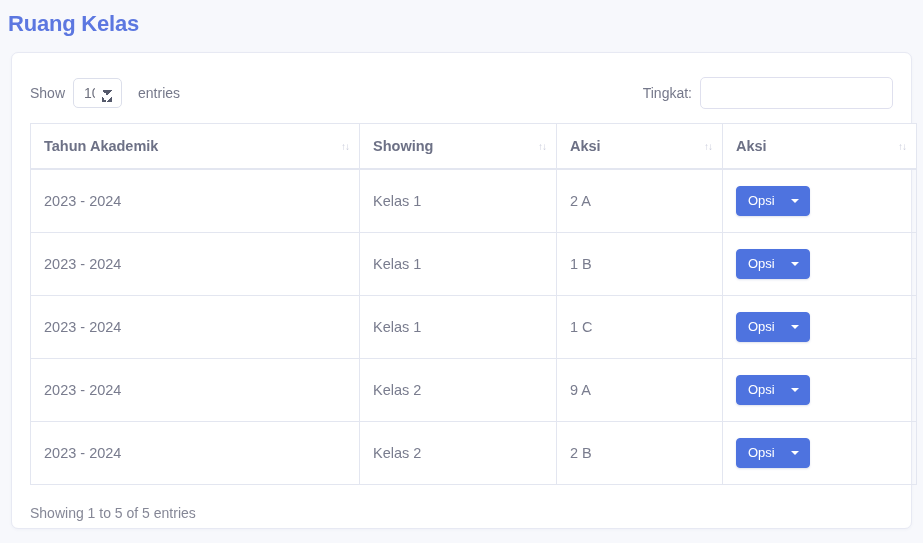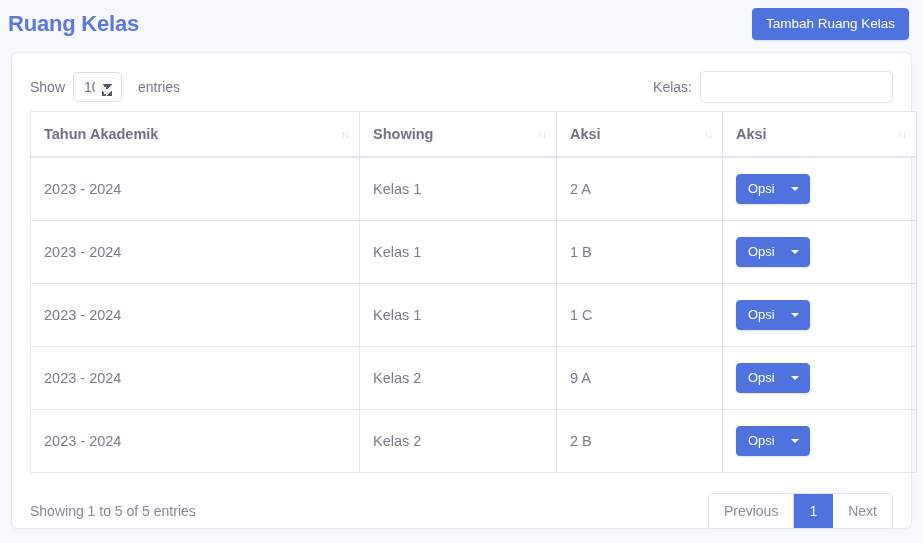--- a/index.html
+++ b/index.html
@@ -47,21 +47,21 @@
 
   
   .card {
     margin: 4px 11px 0 11px;
     background: #ffffff;
     border: 1px solid #e7e9f3;
     border-radius: 7px;
     box-shadow: 0 1px 3px rgba(60,70,120,0.04);
     height: 477px;
     box-sizing: border-box;
-    padding: 14px 18px 0 18px;
+    padding: 20px 18px 0 18px;
     position: relative;
   }
 
   
   .table-controls {
     display: flex;
     align-items: center;
     justify-content: space-between;
     height: 40px;
   }
@@ -110,21 +110,21 @@
     font-family: "Liberation Sans", sans-serif;
     color: #6e707e;
     box-sizing: border-box;
     outline: none;
   }
 
   
   table.data-table {
     width: 100%;
     border-collapse: collapse;
-    margin-top: 4px;
+    margin-top: 10px;
     table-layout: fixed;
   }
   table.data-table th,
   table.data-table td {
     border: 1px solid #e3e6f0;
     text-align: left;
     vertical-align: middle;
   }
   table.data-table th {
     padding: 14px 13px;
@@ -211,37 +211,36 @@
     background: #4e73df;
     color: #ffffff;
     border-right-color: #4e73df;
   }
 </style>
 </head>
 <body>
 
 <div class="page-header">
   <h1 class="page-title">Ruang Kelas</h1>
-  <button class="btn-primary">Tambah Ruang Kelas</button>
 </div>
 
 <div class="card">
 
   <div class="table-controls">
 
     <div class="length-control">
       <span class="lbl-pre">Show</span>
       <select class="entries-select">
         <option selected="">10</option>
       </select>
       <span class="lbl-post">entries</span>
     </div>
 
     <div class="search-control">
-      <label>Kelas:</label>
+      <label>Tingkat:</label>
       <input class="search-input" type="text" placeholder="" style="">
     </div>
 
   </div>
 
   <table class="data-table">
     <colgroup>
       <col class="c-thn">
         <col class="c-tkt">
         <col class="c-kls">
@@ -321,20 +320,15 @@
             <span>Opsi</span>
             <span class="caret"></span>
           </button>
         </td>
       </tr>
     </tbody>
   </table>
 
   <div class="table-footer">
     <div class="info-text">Showing 1 to 5 of 5 entries</div>
-    <div class="pagination">
-      <div class="page-link">Previous</div>
-      <div class="page-link active">1</div>
-      <div class="page-link">Next</div>
-    </div>
   </div>
 
 </div>
 
 </body></html>

